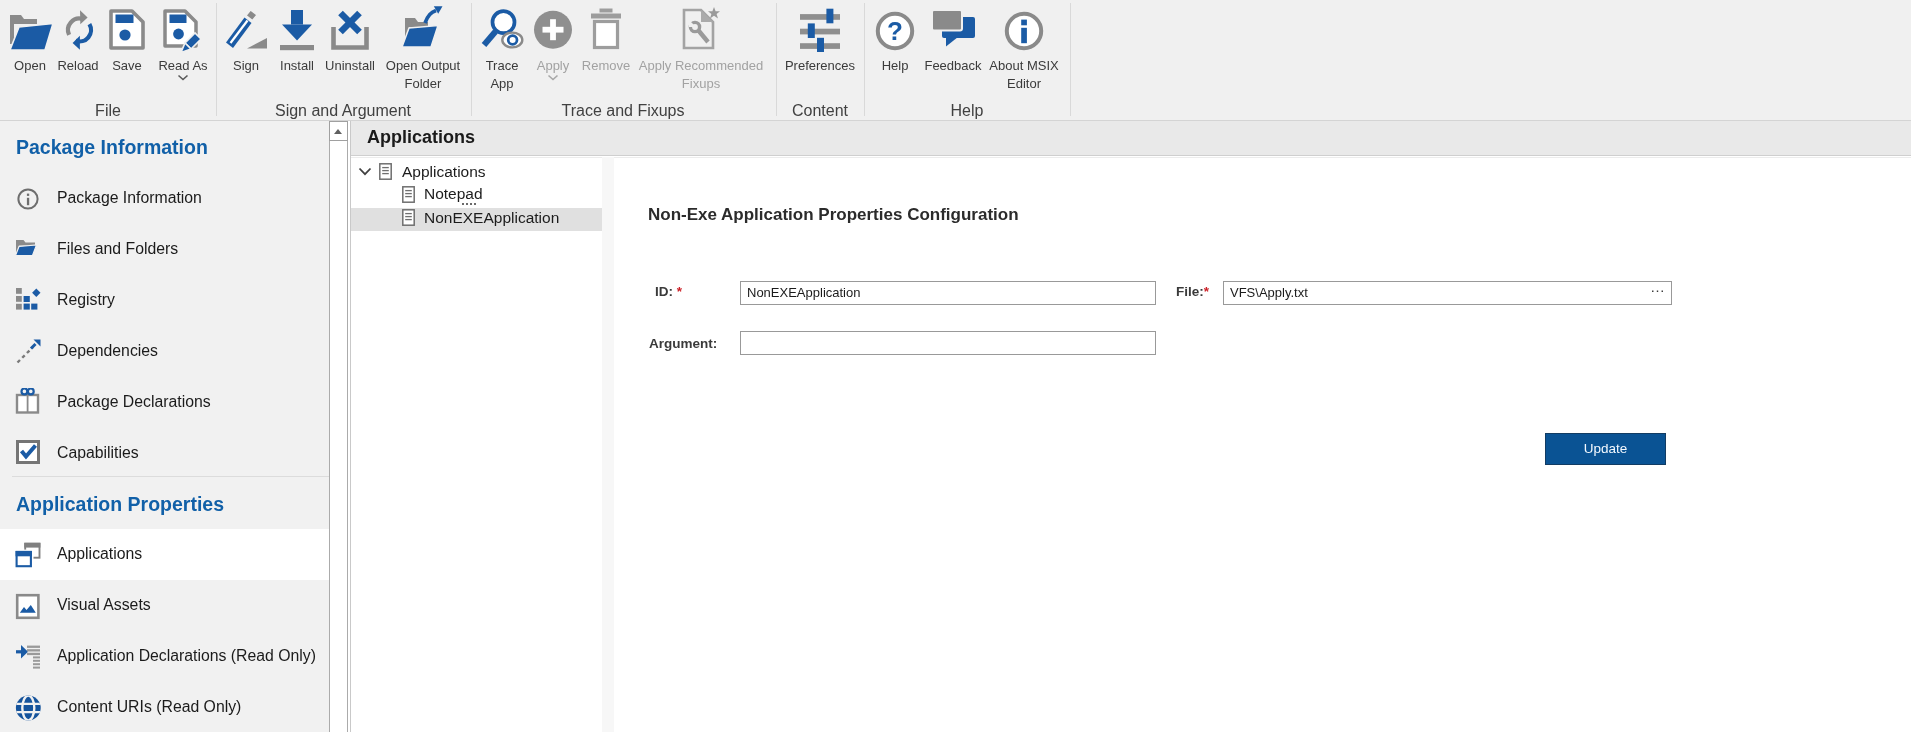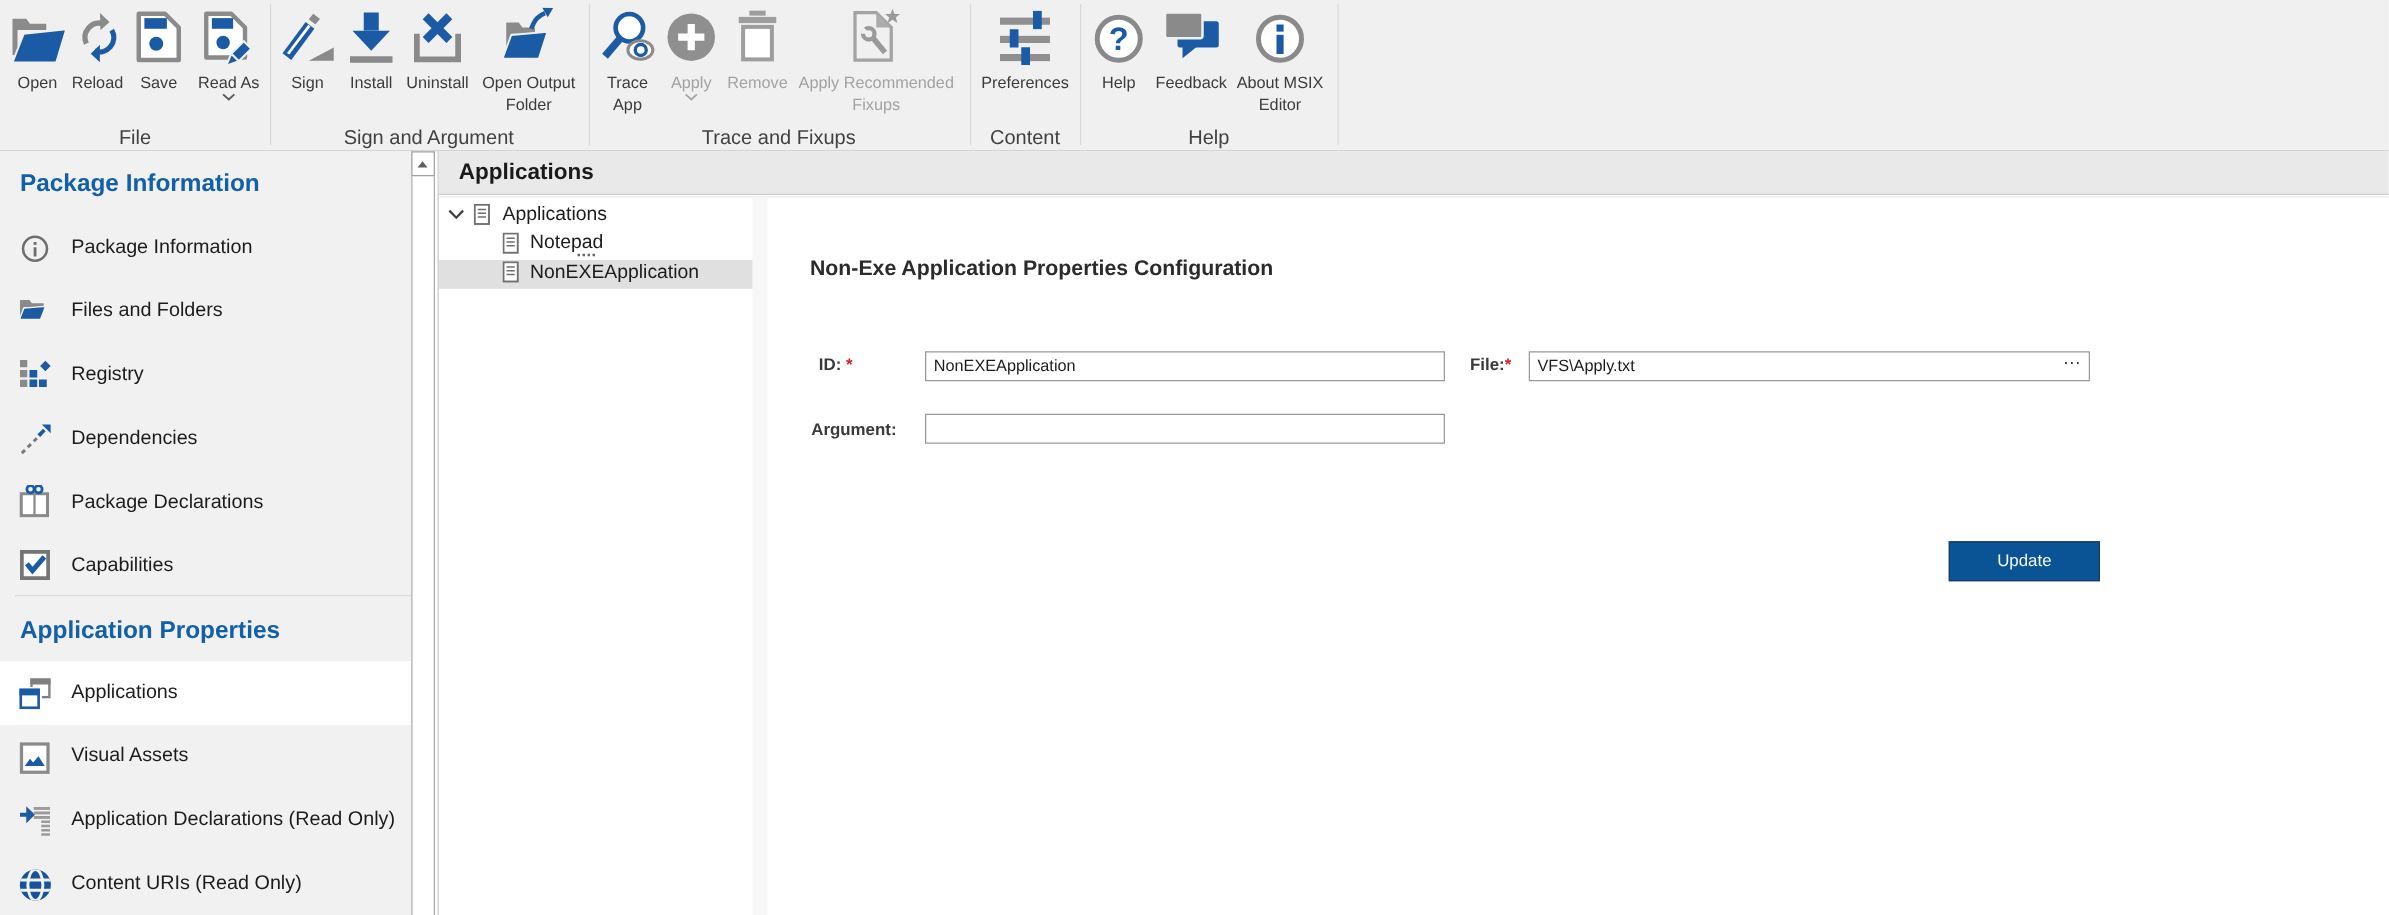--- a/index.html
+++ b/index.html
@@ -292,13 +292,13 @@
 <div class="ab" style="left:424px;top:209px;font-size:15.5px;color:#1c1c1c;">NonEXEApplication</div>
 
 <div class="ab" style="left:648px;top:205px;font-size:17px;font-weight:bold;color:#2b2b2b;">Non-Exe Application Properties Configuration</div>
 <div class="flab" style="left:655px;top:284px;">ID: <span class="red">*</span></div>
 <div class="input" style="left:740px;top:281px;width:408px;">NonEXEApplication</div>
 <div class="flab" style="left:1176px;top:284px;">File:<span class="red">*</span></div>
 <div class="input" style="left:1223px;top:281px;width:441px;">VFS\Apply.txt</div>
 <div class="ab" style="left:1650px;top:278px;font-size:15px;color:#3a3a3a;">…</div>
 <div class="flab" style="left:649px;top:336px;">Argument:</div>
 <div class="input" style="left:740px;top:331px;width:408px;"></div>
-<div class="ab" style="left:1545px;top:433px;width:121px;height:32px;background:#0a5394;border:1px solid #123c63;box-sizing:border-box;color:#f4f9ff;font-size:13.5px;text-align:center;line-height:30px;margin-left:14px;">Update</div>
+<div class="ab" style="left:1545px;top:433px;width:121px;height:32px;background:#0a5394;border:1px solid #123c63;box-sizing:border-box;color:#f4f9ff;font-size:13.5px;text-align:center;line-height:30px;">Update</div>
 
 </body></html>

